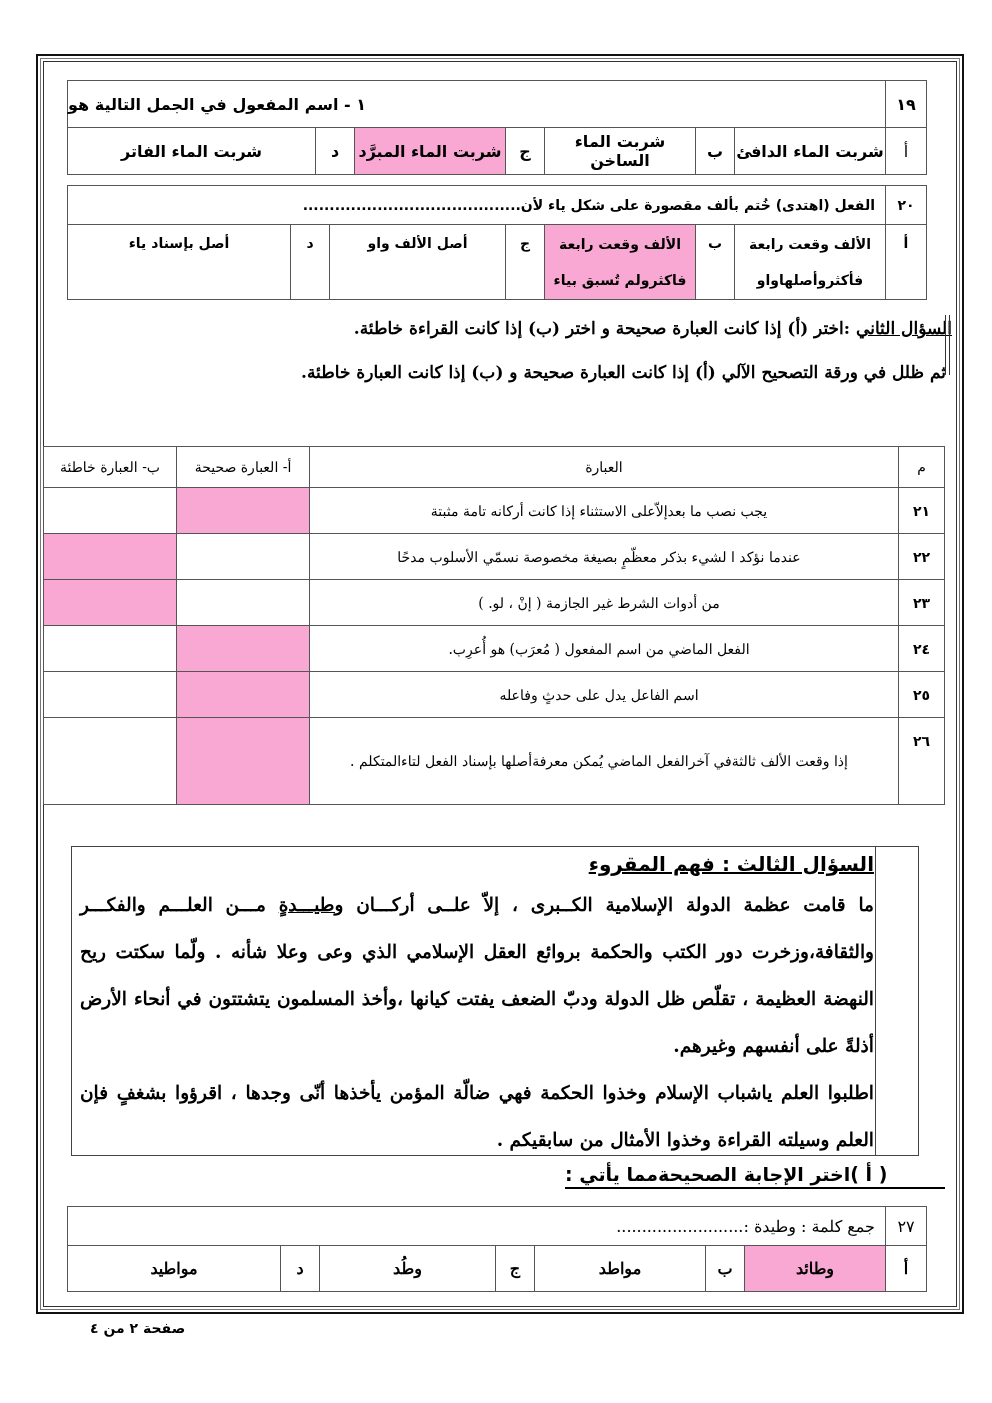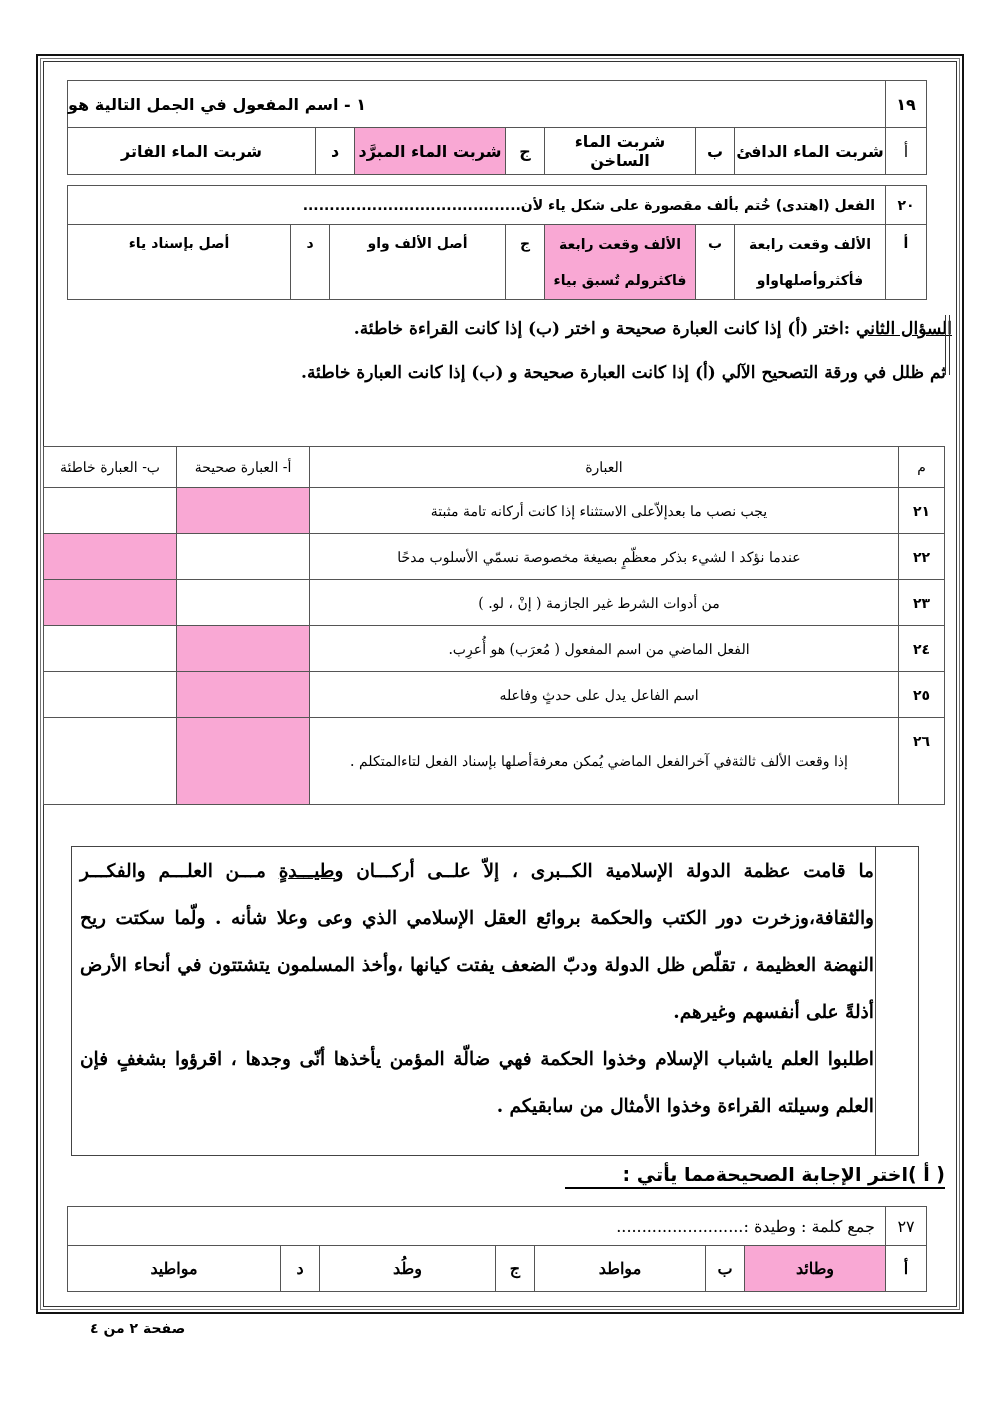--- a/index.html
+++ b/index.html
@@ -37,21 +37,21 @@
   #tf td.tall { height:80px; line-height:34px; }
 
   
   .reading { position:absolute; left:71px; top:846px; width:846px; height:308px; border:1.5px solid #444; }
   .reading .sidecol { position:absolute; right:0; top:0; width:42px; height:100%; border-left:1.5px solid #444; }
   .reading .content { position:absolute; right:44px; left:8px; top:0; direction:rtl; text-align:justify;
      font-weight:bold; font-size:18.5px; line-height:47px; font-family:"DejaVu Serif","Liberation Serif",serif; }
   .reading .heading { font-size:20px; text-decoration:underline; font-family:"DejaVu Sans","Liberation Sans",sans-serif; line-height:34px; display:block; }
   .u { text-decoration:underline; }
 
-  .subq { position:absolute; right:47px; top:1163px; width:380px; text-align:right; direction:rtl;
+  .subq { position:absolute; right:47px; top:1163px; width:380px; text-align:left; direction:rtl;
      font-weight:bold; font-size:19px; font-family:"DejaVu Sans","Liberation Sans",sans-serif; border-bottom:2px solid #000; padding-bottom:2px; }
 
   
   #q27 { left:67px; top:1206px; width:860px; }
   #q27 td { font-size:16px; }
   #q27 .qtext { text-align:right; padding-right:10px; height:38px; }
   #q27 .opt { height:45px; font-weight:bold; }
 
   .footer { position:absolute; left:90px; top:1320px; direction:rtl; font-size:14px; font-weight:bold; font-family:"DejaVu Sans","Liberation Sans",sans-serif; }
 </style>
@@ -153,20 +153,21 @@
     <td class="stmt tall">إذا وقعت الألف ثالثةفي آخرالفعل الماضي يُمكن معرفةأصلها بإسناد الفعل لتاءالمتكلم .</td>
     <td class="green tall"></td>
     <td class="tall"></td>
   </tr>
 </tbody>
   </table>
 
 <div class="reading">
   <div class="sidecol"></div>
   <div class="content">
+    <span class="heading">السؤال الثالث : فهم المقروء</span>
     <div><span>ما قامت عظمة الدولة الإسلامية الكــبرى ، إلاّ علــى أركـــان </span><span class="u">وطيـــدةٍ</span><span> مـــن العلـــم والفكـــر والثقافة،وزخرت دور الكتب والحكمة بروائع العقل الإسلامي الذي وعى وعلا شأنه . ولّما سكتت ريح النهضة العظيمة ، تقلّص ظل الدولة ودبّ الضعف يفتت كيانها ،وأخذ المسلمون يتشتتون في أنحاء الأرض أذلةً على أنفسهم وغيرهم.</span></div>
     <div>اطلبوا العلم ياشباب الإسلام وخذوا الحكمة فهي ضالّة المؤمن يأخذها أنّى وجدها ، اقرؤوا بشغفٍ فإن العلم وسيلته القراءة وخذوا الأمثال من سابقيكم .</div>
   </div>
 </div>
 
 <div class="subq">( أ )اختر الإجابة الصحيحةمما يأتي :</div>
 
 <table id="q27">
   <tbody>
       <tr>

